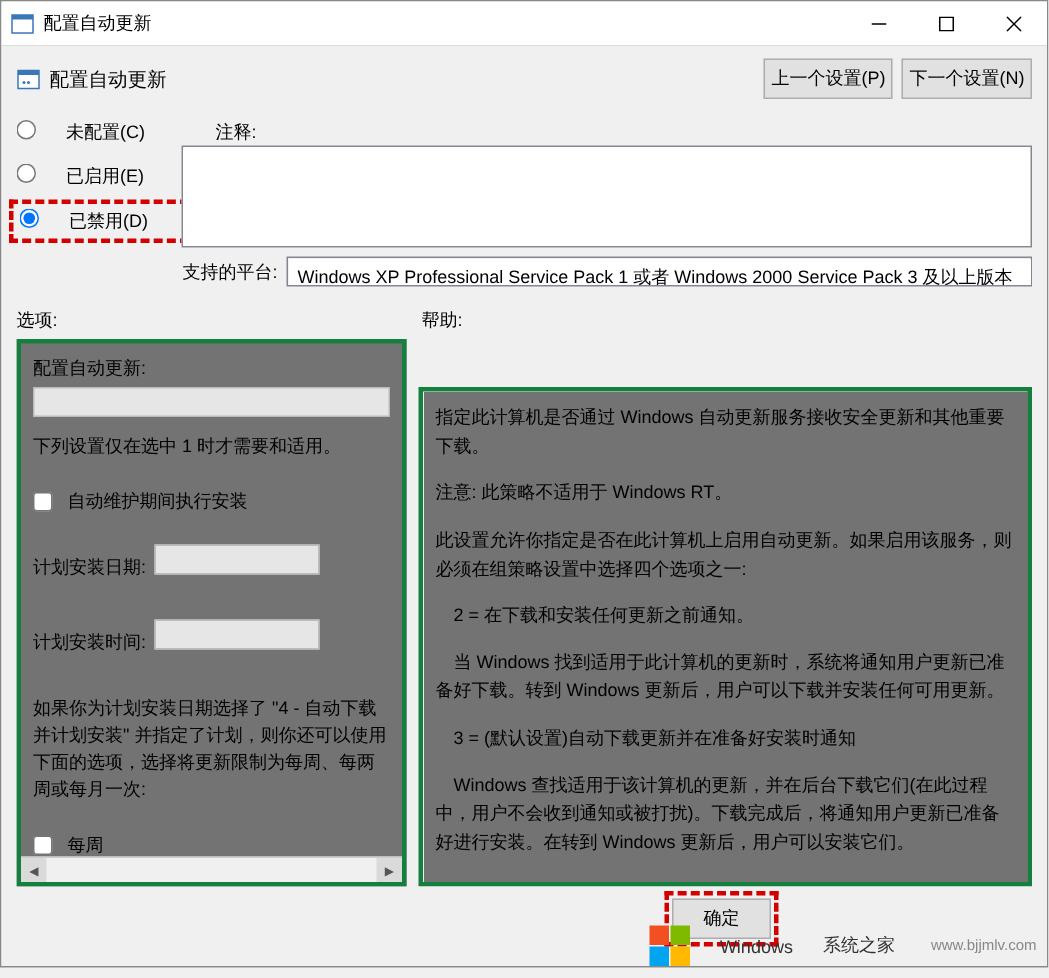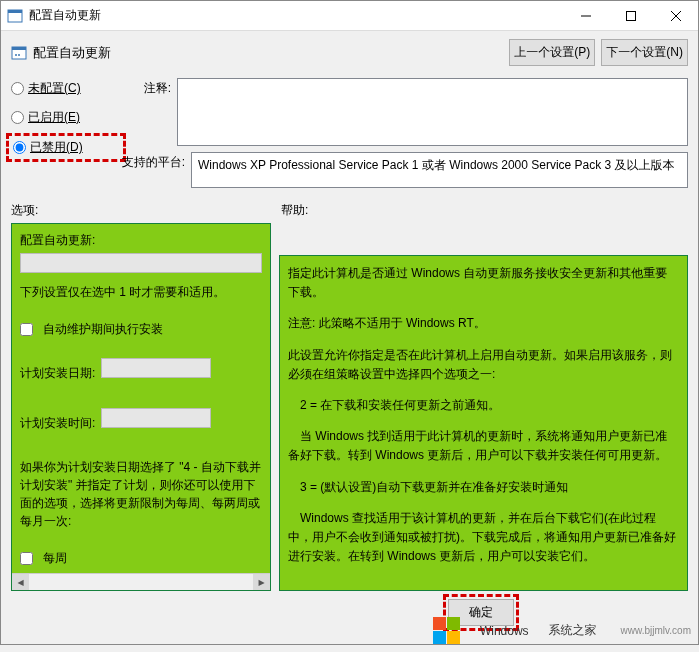--- a/index.html
+++ b/index.html
@@ -17,37 +17,37 @@
   
   .header-row { display: flex; align-items: center; margin: 6px 0; }
   .header-row .icon { width: 16px; height: 16px; margin-right: 6px; }
   .header-row .htitle { flex: 1; font-size: 13px; }
   .header-row .btn { margin-left: 6px; }
   
   .btn { background: #e1e1e1; border: 1px solid #adadad; padding: 4px 4px; font-size: 12px; }
   
   .config-row { display: flex; margin: 6px 0; }
   .radio-col { width: 110px; display: flex; flex-direction: column; gap: 12px; padding-top: 2px; }
-  .radio-item { display: flex; align-items: center; gap: 4px; text-decoration: underline; }
+  .radio-item { display: flex; gap: 20px; }
   .radio-item input[type="radio"] { width: 13px; height: 13px; }
   .highlight-red { outline: 3px dashed #d20000; outline-offset: 2px; padding: 1px 2px; }
   
   .label-col { width: 56px; text-align: right; padding-right: 6px; padding-top: 2px; }
   .field-col { flex: 1; }
   
   .textarea-box { width: 100%; background: #fff; border: 1px solid #828790; padding: 4px 6px; font-size: 12px; overflow-y: scroll; }
   .comment-box { height: 68px; }
-  .platform-box { height: 36px; line-height: 1.4; }
+  .platform-box { height: 20px; line-height: 1.4; }
   
   .mid-row { display: flex; margin: 8px 0 4px 0; }
   .mid-row .left { width: 270px; }
   .mid-row .right { flex: 1; }
   
   .panels { flex: 1; display: flex; gap: 8px; overflow: hidden; }
-  .panel { background: #84cc16; border: 1px solid #15803d; padding: 8px; overflow: auto; position: relative; }
+  .panel { background: #737373; border: 3px solid #15803d; padding: 8px; overflow: auto; position: relative; }
   .panel-left { width: 260px; display: flex; flex-direction: column; }
   .panel-right { flex: 1; line-height: 1.6; margin-top: 32px; }
   
   .opt-label { margin-bottom: 4px; }
   .opt-select { width: 100%; height: 20px; background: #e6e6e6; border: 1px solid #bbb; margin-bottom: 10px; }
   .opt-select.narrow { width: 110px; }
   .opt-checkbox { margin-right: 4px; }
   .opt-note { margin: 8px 0; line-height: 1.5; }
   .opt-row { display: flex; align-items: center; margin: 20px 0; gap: 6px; }
   
@@ -131,21 +131,21 @@
           <span>已启用(E)</span>
         </label>
         <span class="highlight-red">
           <label class="radio-item">
             <input type="radio" name="cfg" checked="" style="">
             <span>已禁用(D)</span>
           </label>
         </span>
       </div>
       <div style="flex:1; display:flex; flex-direction:column;">
-        <div style="display:flex; margin-bottom:6px;">
+        <div style="display:flex; margin-bottom:6px;flex-direction:column;">
           <div class="label-col">注释:</div>
           <div class="field-col">
               <div class="textarea-box comment-box"></div>
             </div>
         </div>
         <div style="display:flex;">
           <div class="label-col" style="width:70px;">支持的平台:</div>
           <div class="field-col">
               <div class="textarea-box platform-box">Windows XP Professional Service Pack 1 或者 Windows 2000 Service Pack 3 及以上版本</div>
             </div>

